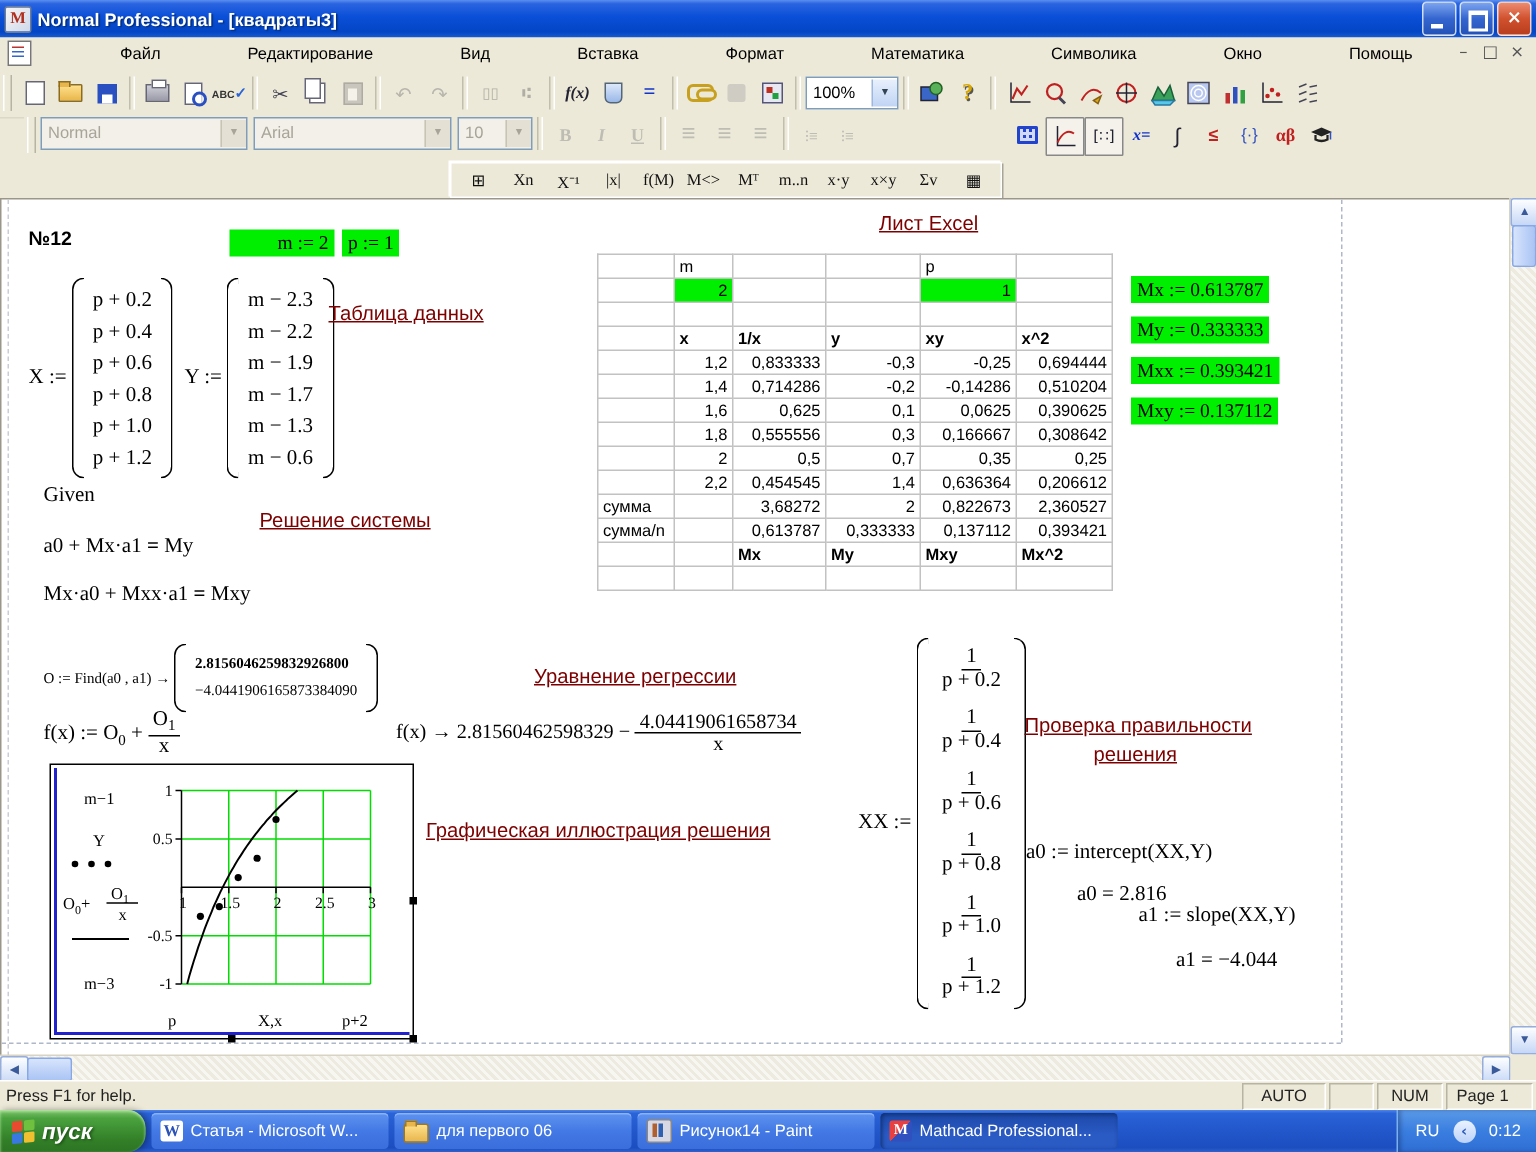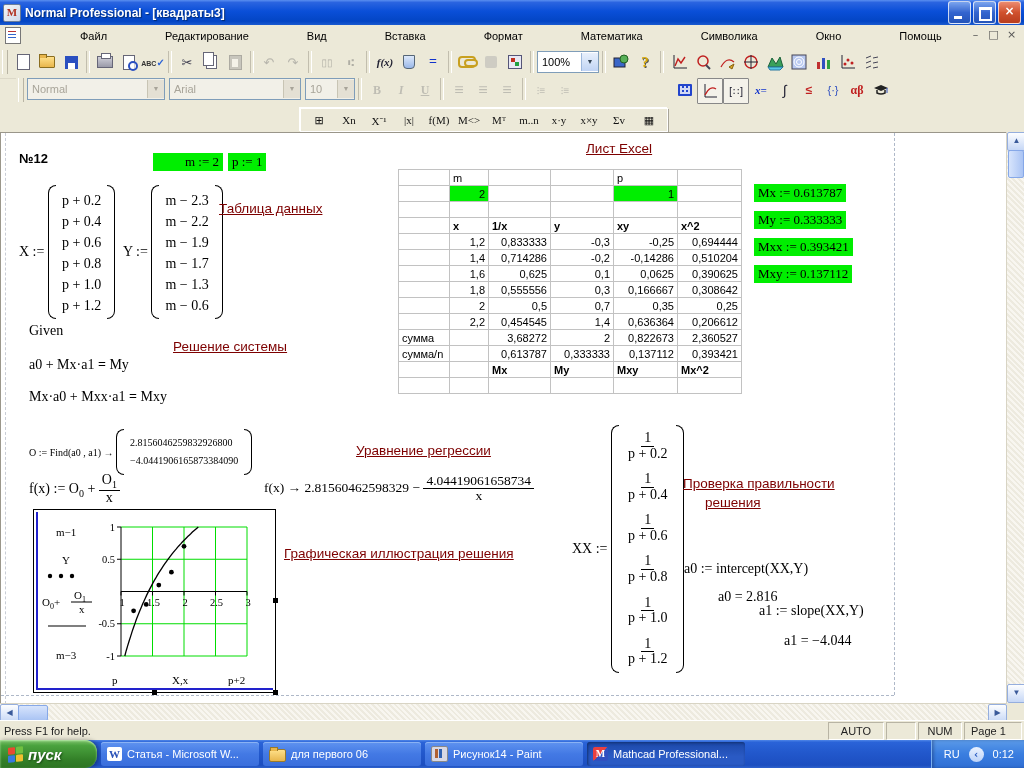--- a/index.html
+++ b/index.html
@@ -639,21 +639,21 @@
       <span>Mxy</span>
     </div>
 
     <div class="abs math" style="left:28px;top:296px;font-size:10px;">
       <div style="display:flex;align-items:center;">
         <span>O := Find(a0 , a1) →</span>&nbsp;
         <span class="mat">
             <span class="lp"></span>
           <span class="mcol" style="height:36px;">
 
-          <span class="mrow" style="line-height:18px;">2.8156046259832926800</span>
+          <span class="mrow" style="line-height:18px;font-weight:bold;">2.8156046259832926800</span>
               <span class="mrow" style="line-height:18px;">−4.0441906165873384090</span>
             </span>
         <span class="rp"></span>
           </span>
       </div>
     </div>
 
     <div class="abs mlink" style="left:355px;top:310px;">Уравнение регрессии</div>
 
     <div class="abs math" style="left:28px;top:340px;">
@@ -763,21 +763,21 @@
                 <span class="fden">p + 1.2</span>
               </span>
             </span>
         <span class="rp"></span>
           </span>
       </div>
     </div>
 
     <div class="abs mlink" style="left:682px;top:341px;line-height:19px;">
       <div>Проверка правильности</div>
-      <div style="padding-left:22px;">решения</div>
+      <div style="padding-left:22px;margin-left:24px;">решения</div>
     </div>
 
     <div class="abs math" style="left:683px;top:428px;">a0 := intercept(XX,Y)</div>
     <div class="abs math" style="left:717px;top:456px;">a0 = 2.816</div>
     <div class="abs math" style="left:758px;top:470px;">a1 := slope(XX,Y)</div>
     <div class="abs math" style="left:783px;top:500px;">a1 = −4.044</div>
   </div>
 
   <div class="vscroll">
     <div class="sbtn" style="left:0;top:0;">▲</div>

